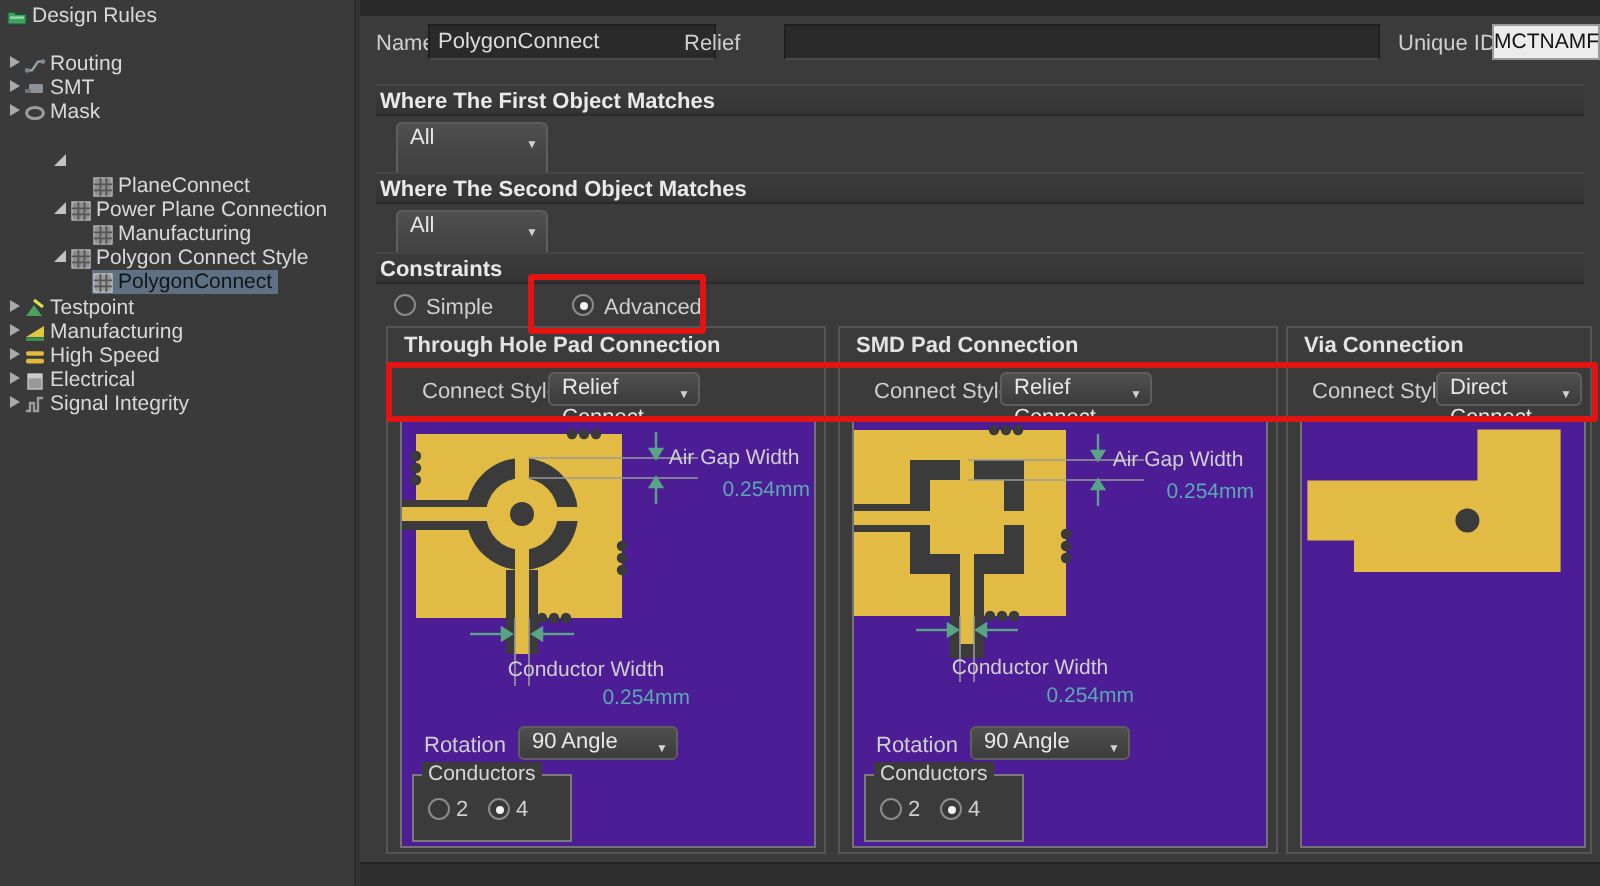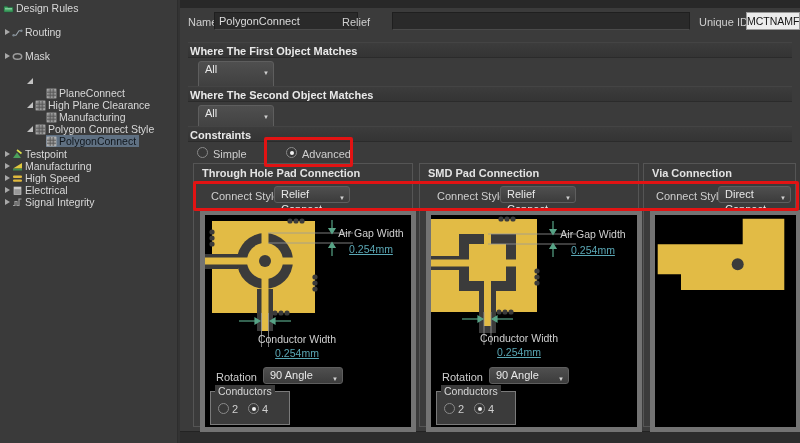--- a/index.html
+++ b/index.html
@@ -35,24 +35,24 @@
   .dd{position:absolute;height:32px;background:linear-gradient(#4f4f4f,#3c3c3c);border:1px solid #5e5e5e;
       border-radius:3px;color:#e8e8e8;line-height:15px;box-sizing:border-box;cursor:default;}
   .dd .dd-text{position:absolute;left:6px;top:0;}
   .dd .dd-arrow{position:absolute;right:4px;top:4px;font-size:6px;color:#d0d0d0;}
 
   .radio{position:absolute;width:11px;height:11px;border-radius:50%;background:#383838;border:1px solid #8a8a8a;box-sizing:border-box;}
   .radio.on::after{content:"";position:absolute;left:2.5px;top:2.5px;width:4px;height:4px;border-radius:50%;background:#f2f2f2;}
 
   .panel{position:absolute;top:163px;height:264px;border:1px solid #555;box-sizing:border-box;background:#3b3b3b;}
   .ptitle{position:absolute;left:8px;top:3px;font-weight:bold;color:#e3e3e3;}
-  .inner{position:absolute;left:6px;top:46px;height:212px;border:5px solid #737373;background:#000000;}
+  .inner{position:absolute;left:6px;top:46px;height:212px;border:1px solid #737373;background:#4c1d95;}
   .inner svg{position:absolute;left:0;top:0;}
   .diag-lbl{position:absolute;text-align:center;color:#cfcfcf;font-size:10.5px;}
-  .diag-val{position:absolute;text-align:center;color:#5aa7b5;font-size:10.5px;text-decoration:underline;}
+  .diag-val{position:absolute;text-align:right;color:#5aa7b5;font-size:10.5px;}
   .fieldset{position:absolute;border:1px solid #7a7a7a;background:#3b3b3b;}
   .fieldset .legend{position:absolute;left:4px;top:-7px;background:#3b3b3b;padding:0 3px;font-size:10.5px;color:#d6d6d6;}
 
   .redbox{position:absolute;border:3px solid #e21313;border-radius:2px;pointer-events:none;z-index:8;background:transparent;}
 </style>
 </head>
 <body>
 
 <div class="app">
 
@@ -67,20 +67,26 @@
 
 
     <div class="trow" style="top:26px">
       <span style="display:inline-block;width:5px"></span><span class="tri tri-col"></span><span class="thi"><span class="tico"><svg viewBox="0 0 11 11">
               <path d="M1,8.2 L4,8.2 L7,3.8 L10,3.8" stroke="#9aa5ad" stroke-width="1.1" fill="none"></path>
               <circle cx="1.6" cy="8.2" r="1.2" fill="#7c878f"></circle>
               <circle cx="9.4" cy="3.8" r="1.2" fill="#7c878f"></circle>
             </svg></span><span class="tlabel">Routing</span></span>
     </div>
 
+    <div class="trow" style="top:38px">
+      <span style="display:inline-block;width:5px"></span><span class="tri tri-col"></span><span class="thi"><span class="tico"><svg viewBox="0 0 11 11">
+              <rect x="2.5" y="3" width="7" height="4.5" rx="0.8" fill="#8d9298"></rect>
+              <rect x="0.5" y="5.5" width="3" height="2" fill="#6b7076"></rect>
+            </svg></span><span class="tlabel">SMT</span></span>
+    </div>
 
     <div class="trow" style="top:50px">
       <span style="display:inline-block;width:5px"></span><span class="tri tri-col"></span><span class="thi"><span class="tico"><svg viewBox="0 0 11 11">
               <ellipse cx="5.5" cy="5.5" rx="4.2" ry="2.8" fill="none" stroke="#9c9c9c" stroke-width="1.5"></ellipse>
             </svg></span><span class="tlabel">Mask</span></span>
     </div>
 
 
     <div class="trow" style="top:75px">
       <span style="display:inline-block;width:27px"></span><span class="tri tri-exp"></span>
@@ -90,21 +96,21 @@
       <span style="display:inline-block;width:46px"></span><span class="thi"><span class="tico"><svg viewBox="0 0 11 11">
               <rect x="1" y="1" width="9" height="9" fill="#8d8d8d" stroke="#b8b8b8" stroke-width="0.7"></rect>
               <path d="M1,4.2 h9 M1,7.2 h9 M4.2,1 v9 M7.2,1 v9" stroke="#565656" stroke-width="0.9"></path>
             </svg></span><span class="tlabel">PlaneConnect</span></span>
     </div>
 
     <div class="trow" style="top:99px">
       <span style="display:inline-block;width:27px"></span><span class="tri tri-exp"></span><span class="thi"><span class="tico"><svg viewBox="0 0 11 11">
               <rect x="1" y="1" width="9" height="9" fill="#8d8d8d" stroke="#b8b8b8" stroke-width="0.7"></rect>
               <path d="M1,4.2 h9 M1,7.2 h9 M4.2,1 v9 M7.2,1 v9" stroke="#565656" stroke-width="0.9"></path>
-            </svg></span><span class="tlabel">High Plane Clearance</span></span>
+            </svg></span><span class="tlabel">Power Plane Connection</span></span>
     </div>
 
     <div class="trow" style="top:111px">
       <span style="display:inline-block;width:46px"></span><span class="thi"><span class="tico"><svg viewBox="0 0 11 11">
               <rect x="1" y="1" width="9" height="9" fill="#8d8d8d" stroke="#b8b8b8" stroke-width="0.7"></rect>
               <path d="M1,4.2 h9 M1,7.2 h9 M4.2,1 v9 M7.2,1 v9" stroke="#565656" stroke-width="0.9"></path>
             </svg></span><span class="tlabel">Manufacturing</span></span>
     </div>
 
     <div class="trow" style="top:123px">

